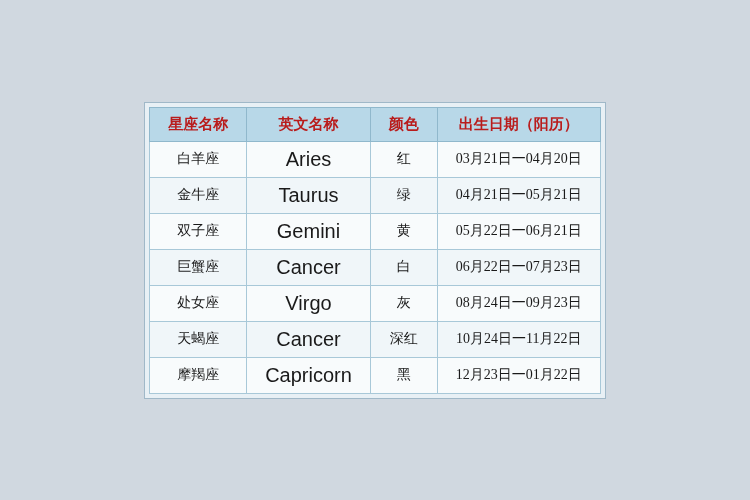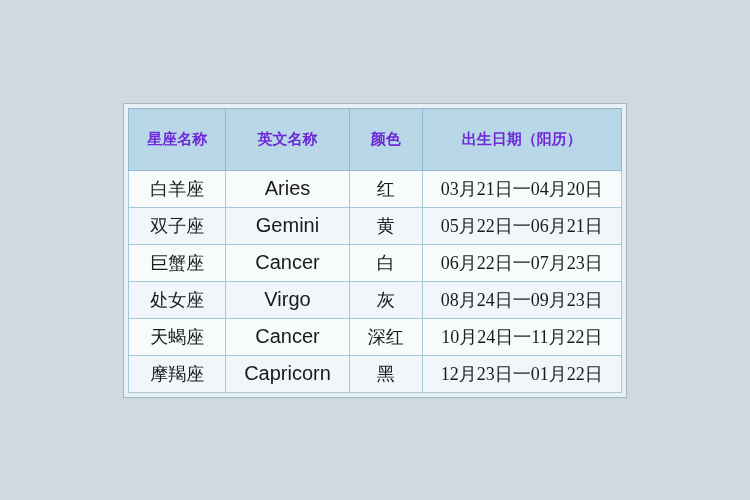--- a/index.html
+++ b/index.html
@@ -24,33 +24,33 @@
       padding: 4px;
     }
 
     table {
       border-collapse: collapse;
       background-color: #f5f8fa;
     }
 
     th {
       background-color: #b8d8e8;
-      color: #6d28d9;
+      color: #b91c1c;
       font-weight: bold;
       font-size: 15px;
-      padding: 21px 18px;
+      padding: 7px 18px;
       border: 1px solid #90b8cc;
       text-align: center;
     }
 
     td {
       border: 1px solid #a8c8d8;
       padding: 6px 18px;
       text-align: center;
-      font-size: 18px;
+      font-size: 14px;
       color: #1a1a1a;
       background-color: #f8fbfc;
     }
 
     tr:nth-child(even) td {
       background-color: #f0f6f9;
     }
 
     td.english {
       font-family: Arial, sans-serif;
@@ -69,20 +69,26 @@
         <th>颜色</th>
         <th>出生日期（阳历）</th>
       </tr>
     </thead>
     <tbody id="table-body">
     <tr>
           <td>白羊座</td>
           <td class="english">Aries</td>
           <td>红</td>
           <td>03月21日一04月20日</td>
+        </tr>
+        <tr>
+          <td>金牛座</td>
+          <td class="english">Taurus</td>
+          <td>绿</td>
+          <td>04月21日一05月21日</td>
         </tr>
         <tr>
           <td>双子座</td>
           <td class="english">Gemini</td>
           <td>黄</td>
           <td>05月22日一06月21日</td>
         </tr>
         <tr>
           <td>巨蟹座</td>
           <td class="english">Cancer</td>

